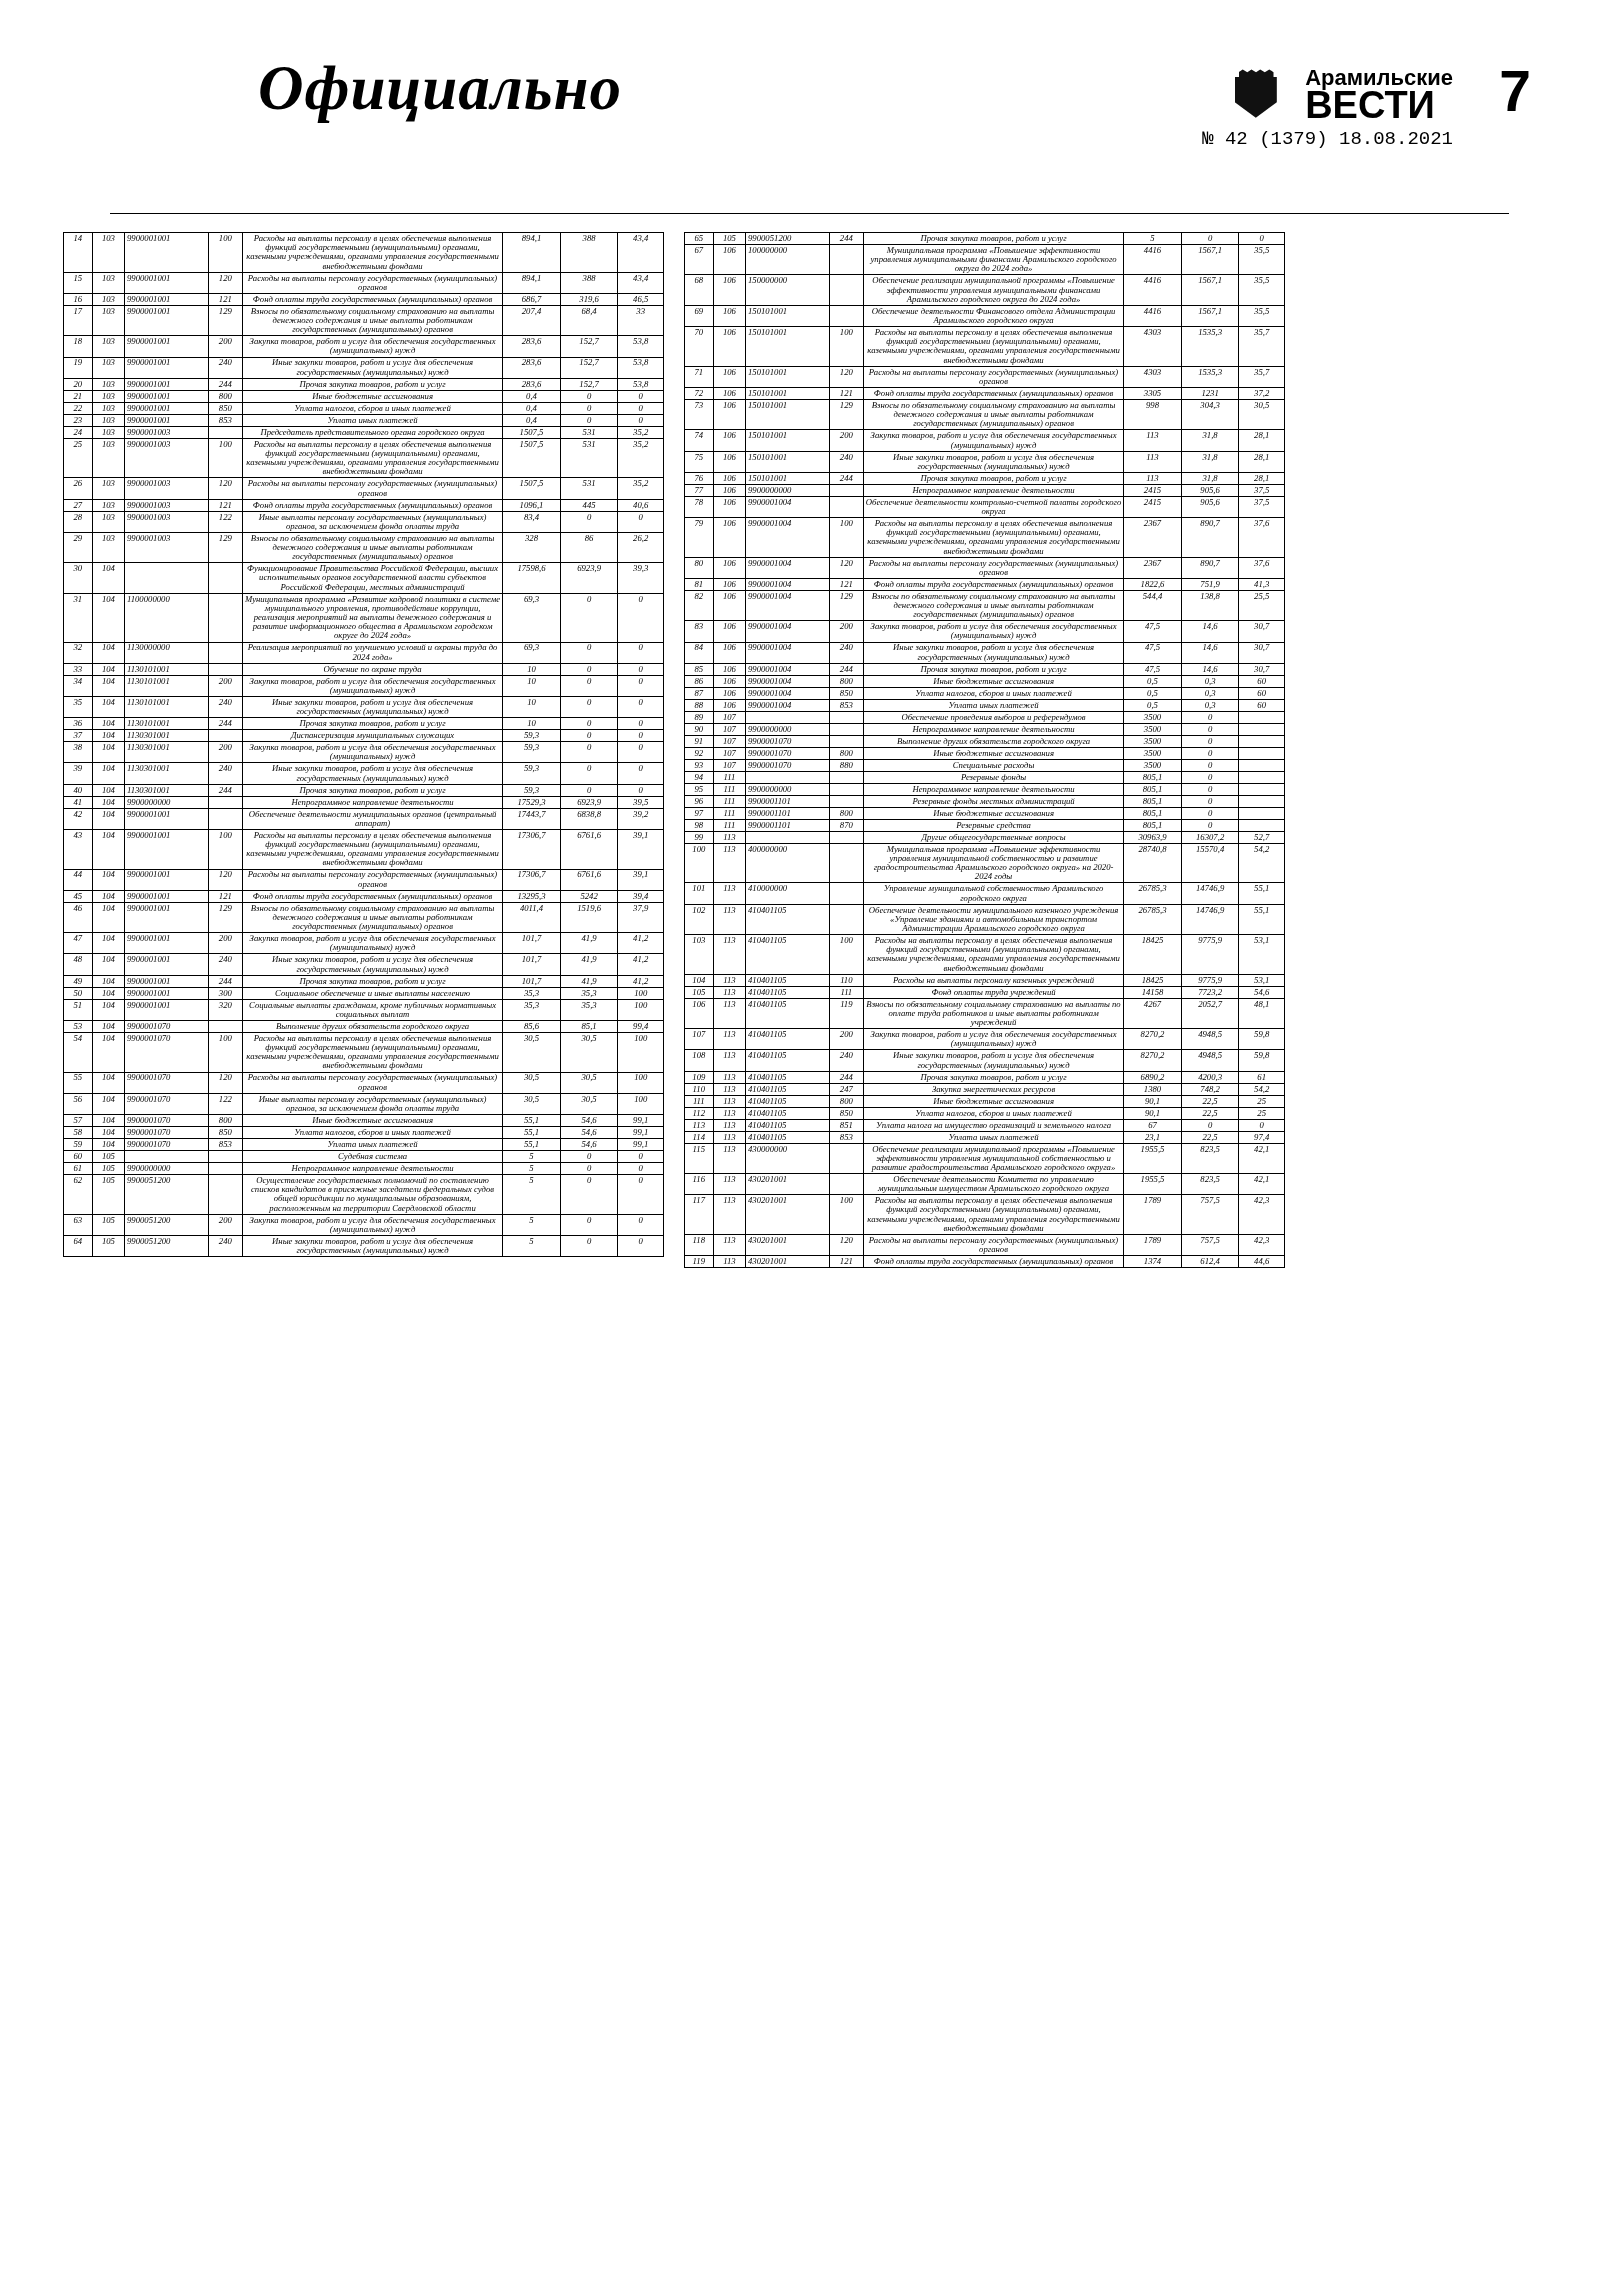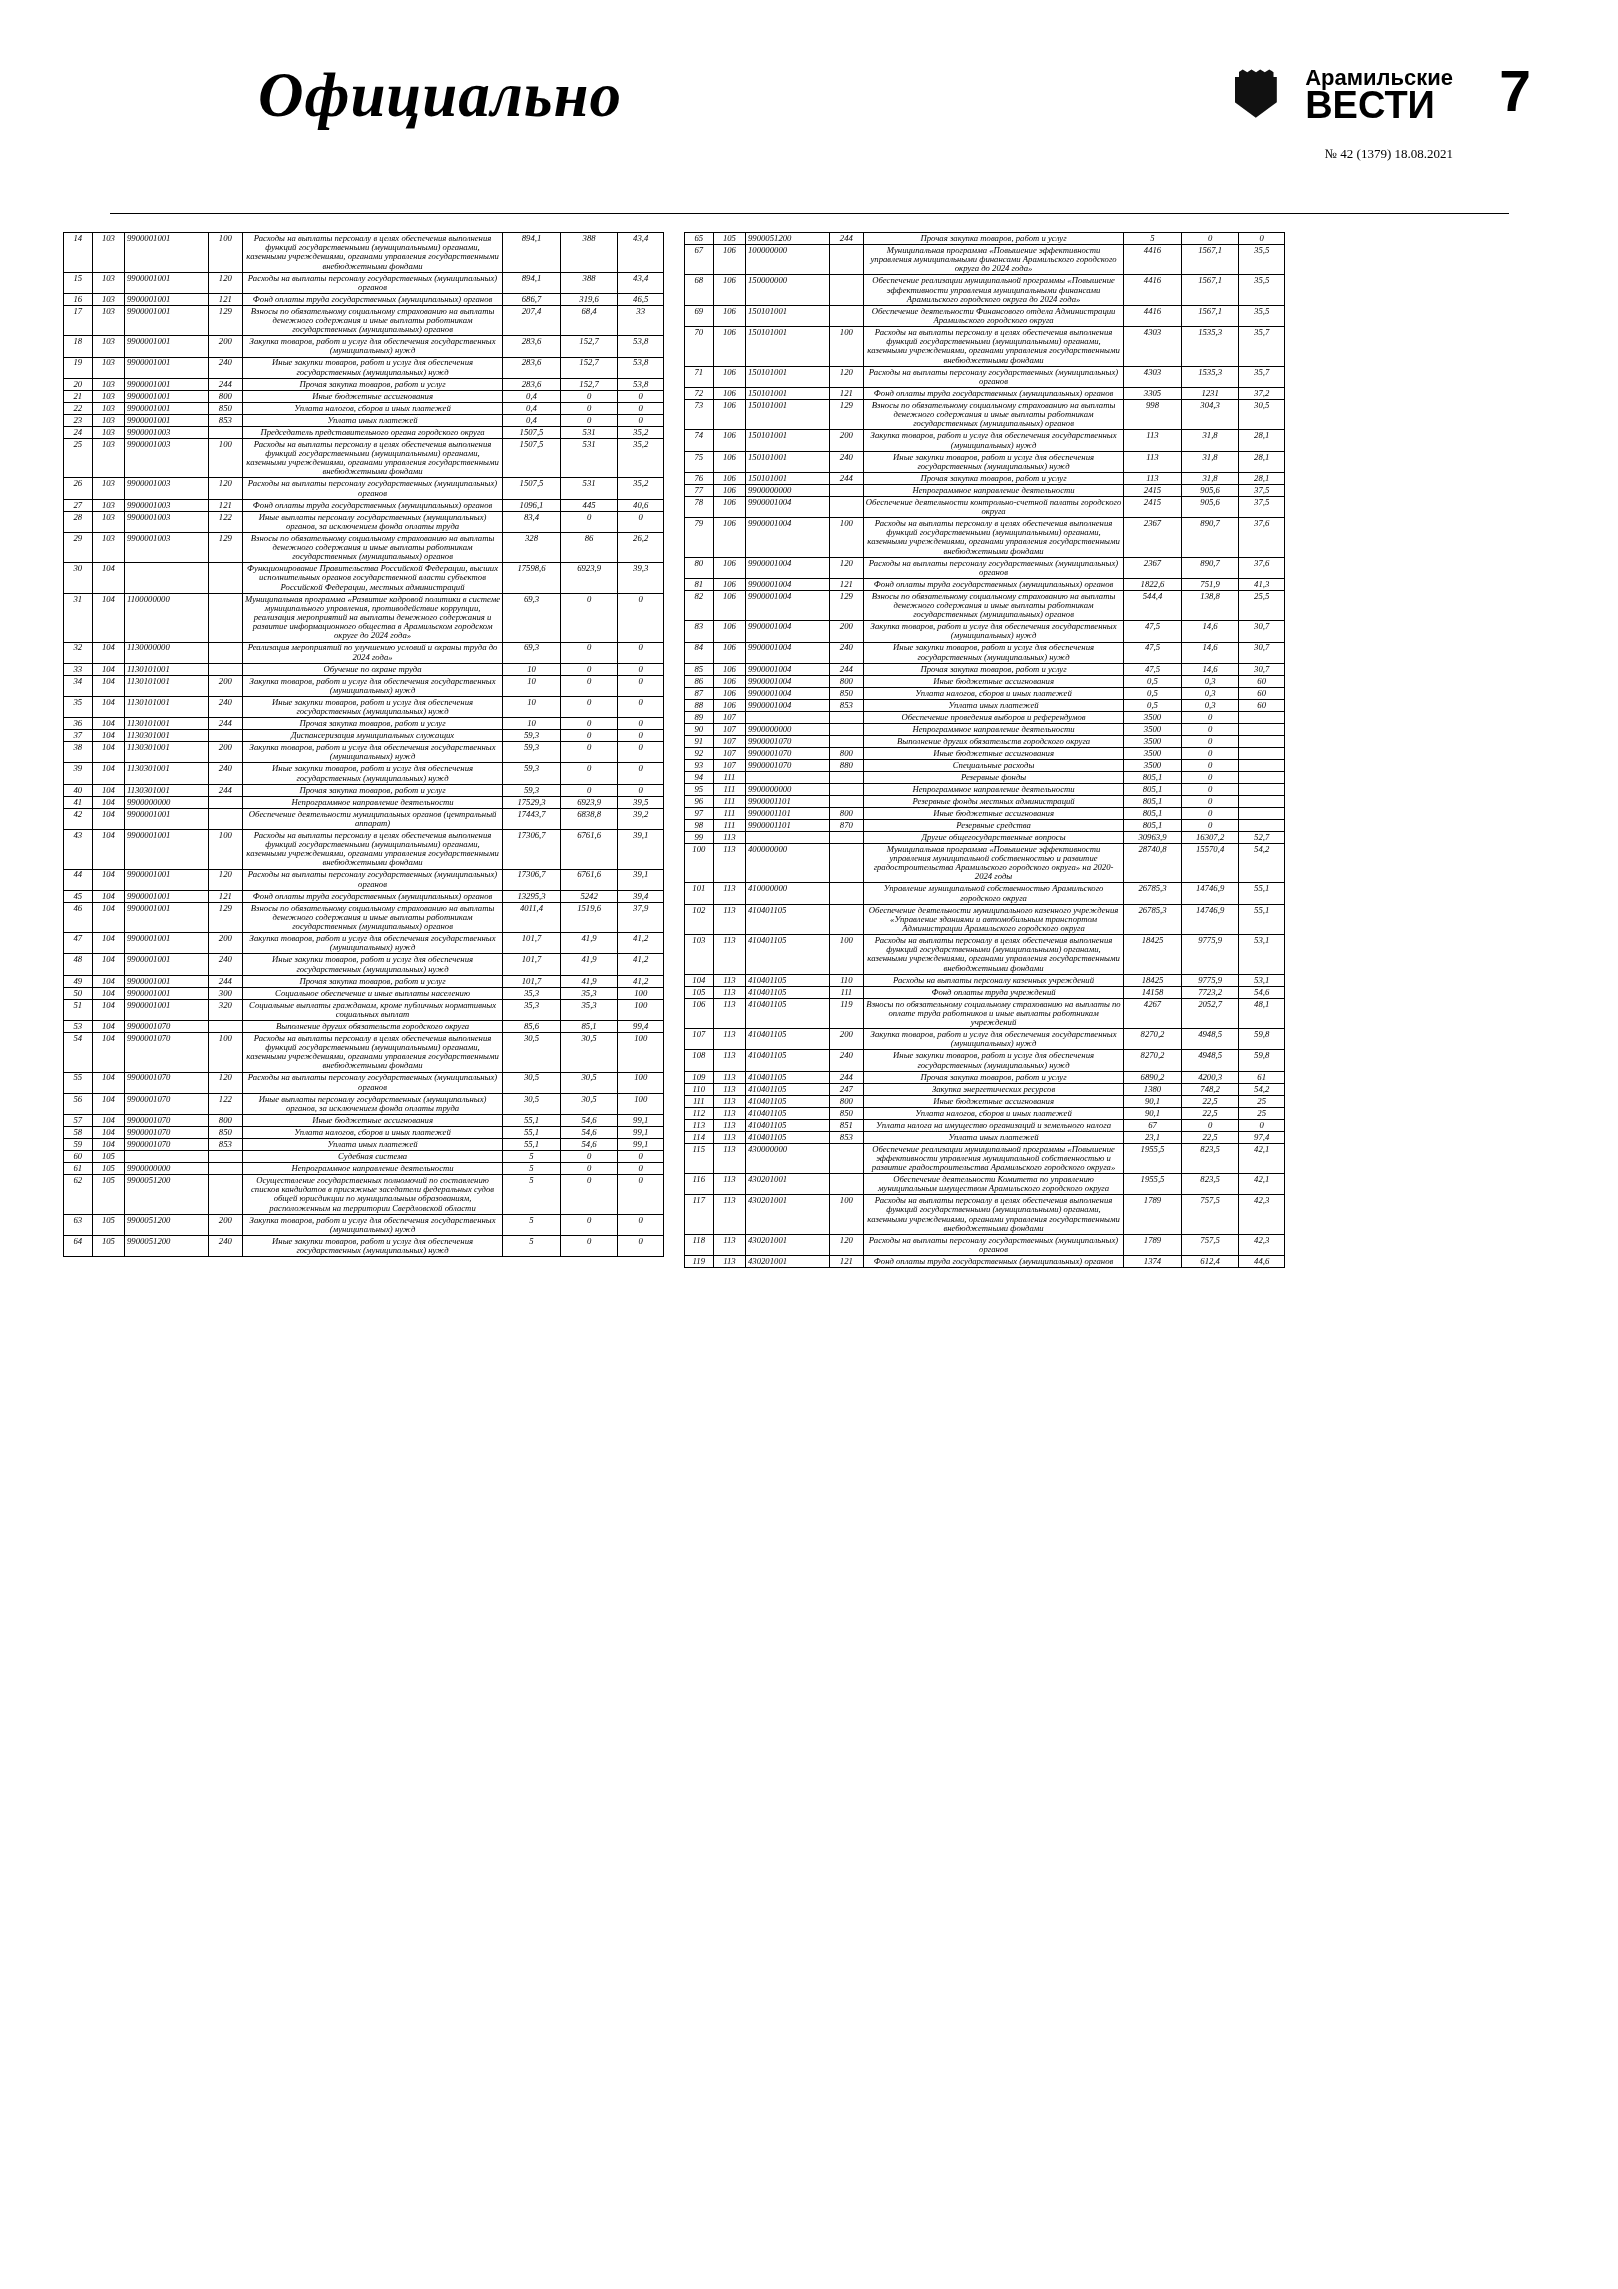--- a/index.html
+++ b/index.html
@@ -1,29 +1,29 @@
 <!DOCTYPE html>
 <html style="font-size:14.8px"><head>
 <meta charset="utf-8">
 <style>
   html,body{margin:0;padding:0;background:#ffffff;}
   body{width:1619px;height:2290px;font-family:"Liberation Serif", serif;color:#000;}
   .page{position:relative;width:1619px;height:2290px;padding:0;box-sizing:border-box;}
 
   
   .masthead{position:relative;height:111px;margin:51px 55px 0 55px;}
-  .mast-title{position:absolute;left:203px;top:8px;font-family:"Liberation Serif",serif;font-style:italic;font-weight:700;font-size:63px;letter-spacing:0.9px;}
+  .mast-title{position:absolute;left:203px;top:1px;font-family:"Liberation Serif",serif;font-style:italic;font-weight:700;font-size:63px;letter-spacing:0.9px;}
   .logo-wrap{position:absolute;right:111px;top:16.6px;display:flex;align-items:flex-start;gap:24px;}
   .logo-mark{width:50px;height:52px;position:relative;}
   .logo-mark .shield{position:absolute;left:3.7px;top:9.2px;width:42px;height:41px;background:#111;clip-path:polygon(0 0,100% 0,100% 62%,50% 100%,0 62%);}
   .logo-mark .crown{position:absolute;left:7.4px;top:1.8px;width:35px;height:9.2px;background:#111;clip-path:polygon(0 100%,0 30%,12% 0,25% 30%,37% 0,50% 30%,62% 0,75% 30%,88% 0,100% 30%,100% 100%);}
   .logo-text{line-height:0.92;}
   .logo-text .l1{font-family:"Liberation Sans",sans-serif;font-weight:700;font-size:22px;letter-spacing:0px;}
   .logo-text .l2{font-family:Liberation Sans, sans-serif;font-weight:700;font-size:38px;letter-spacing:0px;}
-  .issue{position:absolute;right:111px;top:95px;font-family:Liberation Serif, serif;font-size:13px;}
+  .issue{position:absolute;right:111px;top:77px;font-family:Liberation Mono, monospace;font-size:19px;}
   .pagenum{position:absolute;right:33px;top:7.4px;font-family:"Liberation Sans",sans-serif;font-weight:700;font-size:57px;}
   .rule{position:absolute;left:55px;right:55px;top:162px;border-top:1.4px solid #000;}
 
   
   .columns{position:absolute;left:63px;top:181px;width:1495px;display:flex;gap:20px;}
   .col{width:601px;font-style:italic;}
 
   table.fin{border-collapse:collapse;width:100%;table-layout:fixed;font-size:8.7px;line-height:1.06;}
   table.fin td{border:0.6px solid #000;padding:0.9px 1.8px;vertical-align:top;}
   .c-n{width:24px;text-align:center;}

